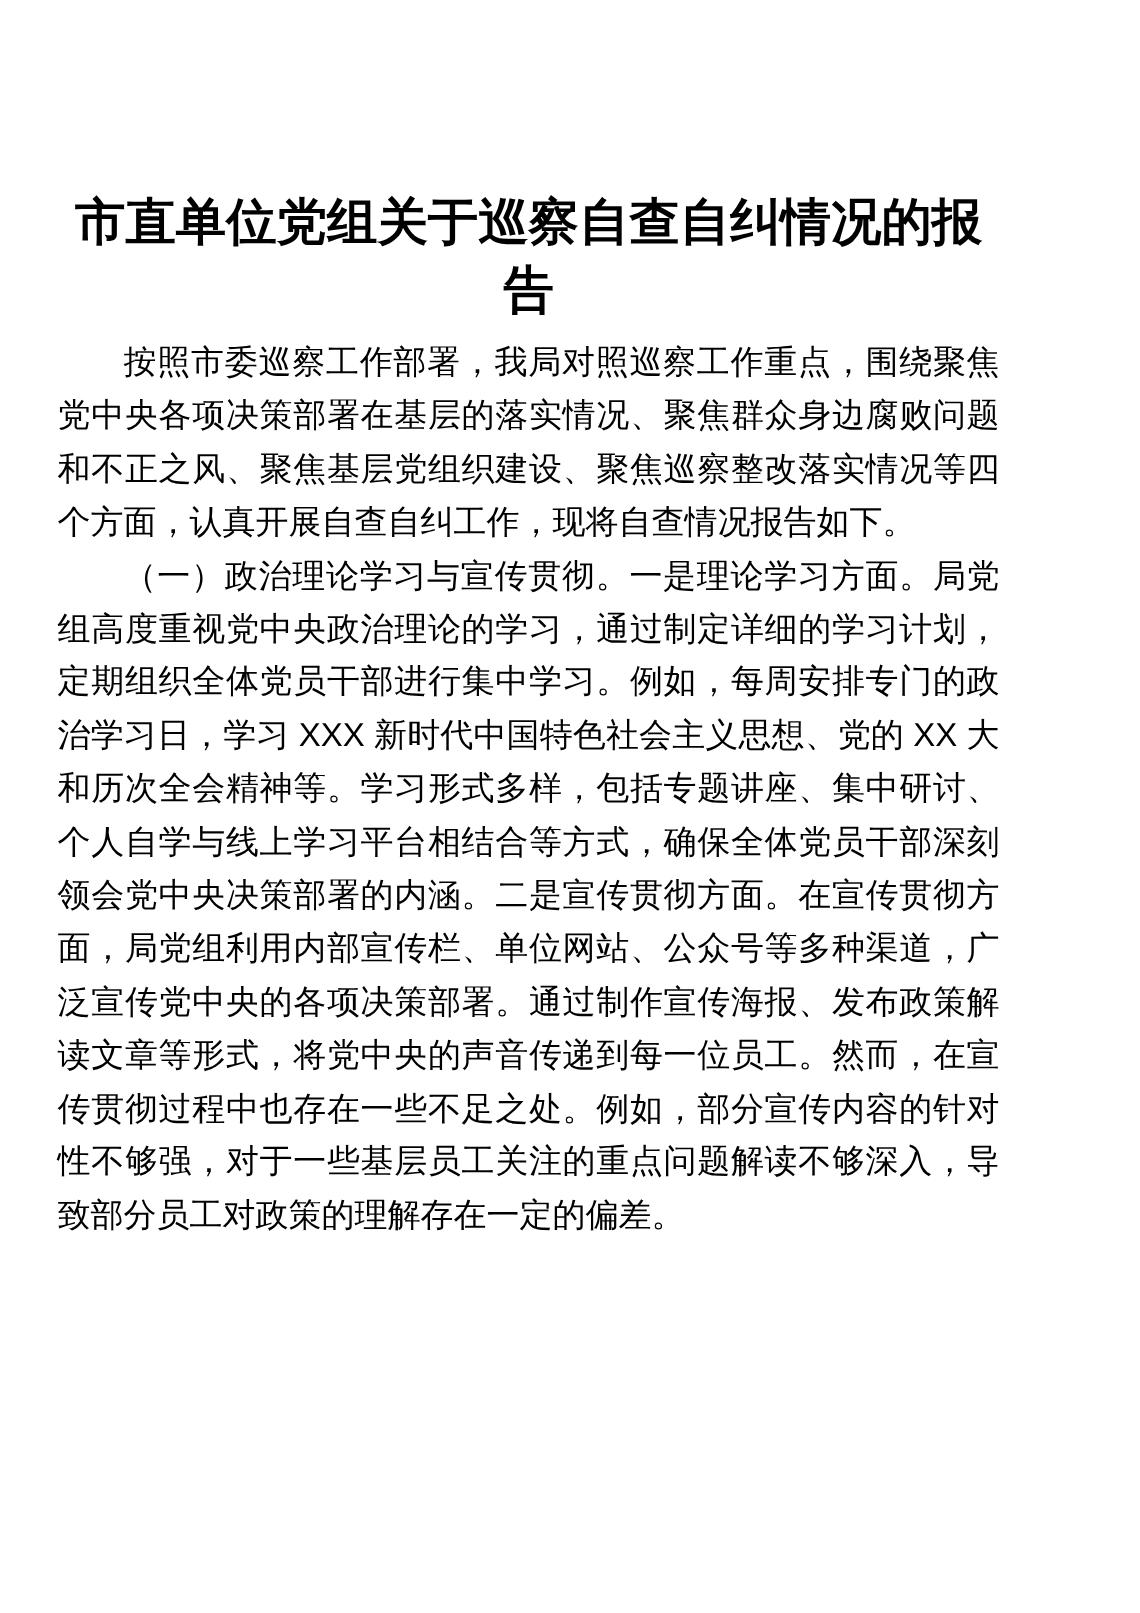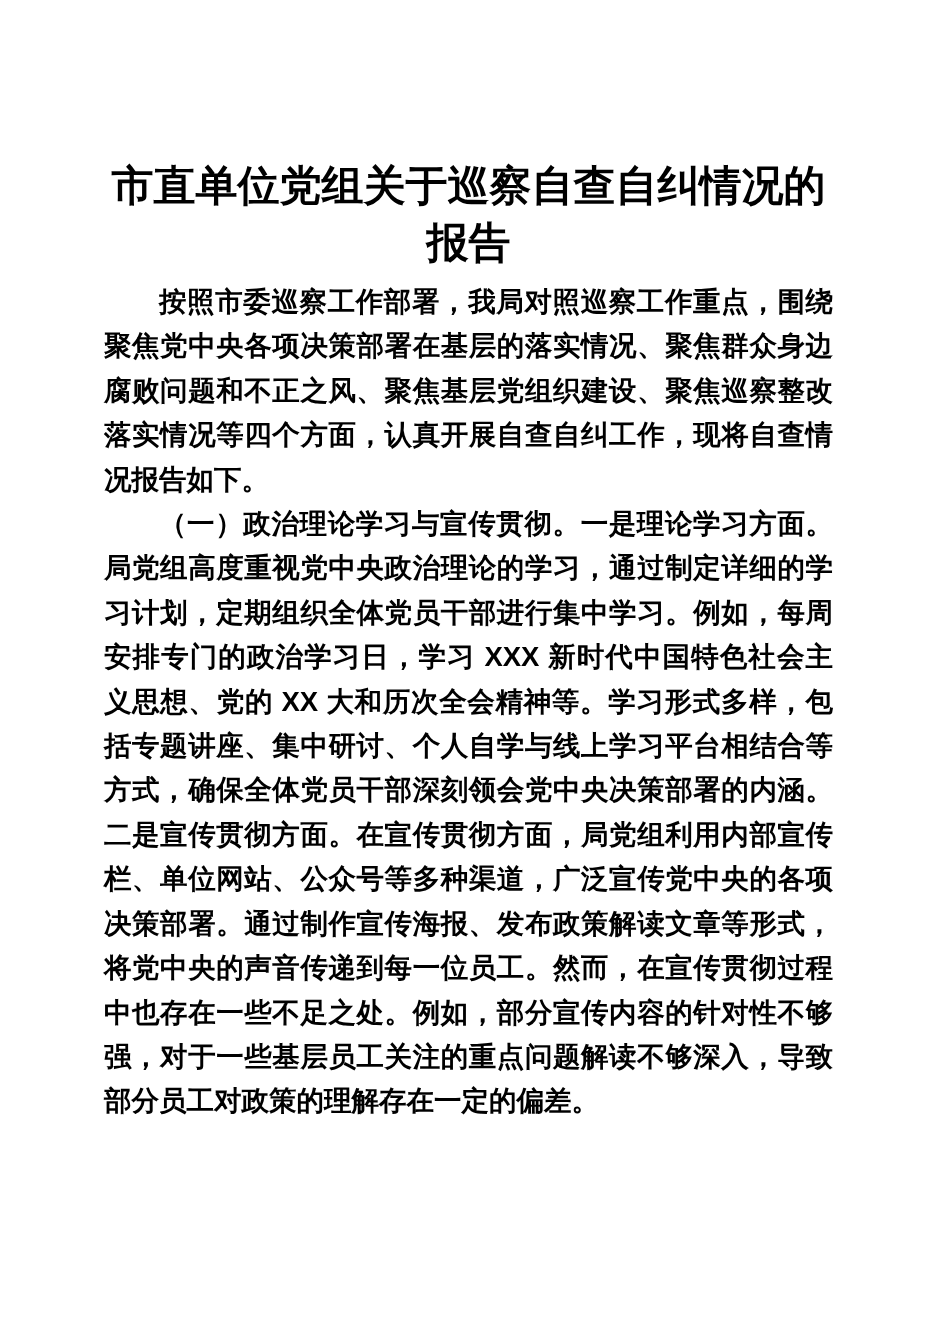--- a/index.html
+++ b/index.html
@@ -7,21 +7,21 @@
     padding: 0;
     background: #ffffff;
   }
   .page {
     position: relative;
     width: 950px;
     height: 1344px;
     margin: 0 auto;
     background: #ffffff;
     box-sizing: border-box;
-    padding: 158px 117px 0 104px;
+    padding: 158px 117px 0 48px;
     overflow: hidden;
     color: #000000;
   }
   .doc-title {
     margin: 0 0 8px 0;
     padding: 0;
     font-family: "Liberation Serif", "DejaVu Serif", serif;
     font-size: 42px;
     line-height: 57px;
     font-weight: 700;
@@ -33,21 +33,20 @@
     margin: 0;
     padding: 0;
     font-family: "Liberation Sans", "DejaVu Sans", sans-serif;
     font-size: 27.5px;
     line-height: 44.4px;
     text-align: justify;
     text-justify: inter-ideograph;
     text-indent: 2em;
     color: #000000;
     word-break: break-all;
-    font-weight: bold;
   }
   .para.heading {
     text-align: left;
   }
 </style>
 </head>
 <body>
 
 <div class="page">
   <h1 class="doc-title">市直单位党组关于巡察自查自纠情况的报告</h1>

